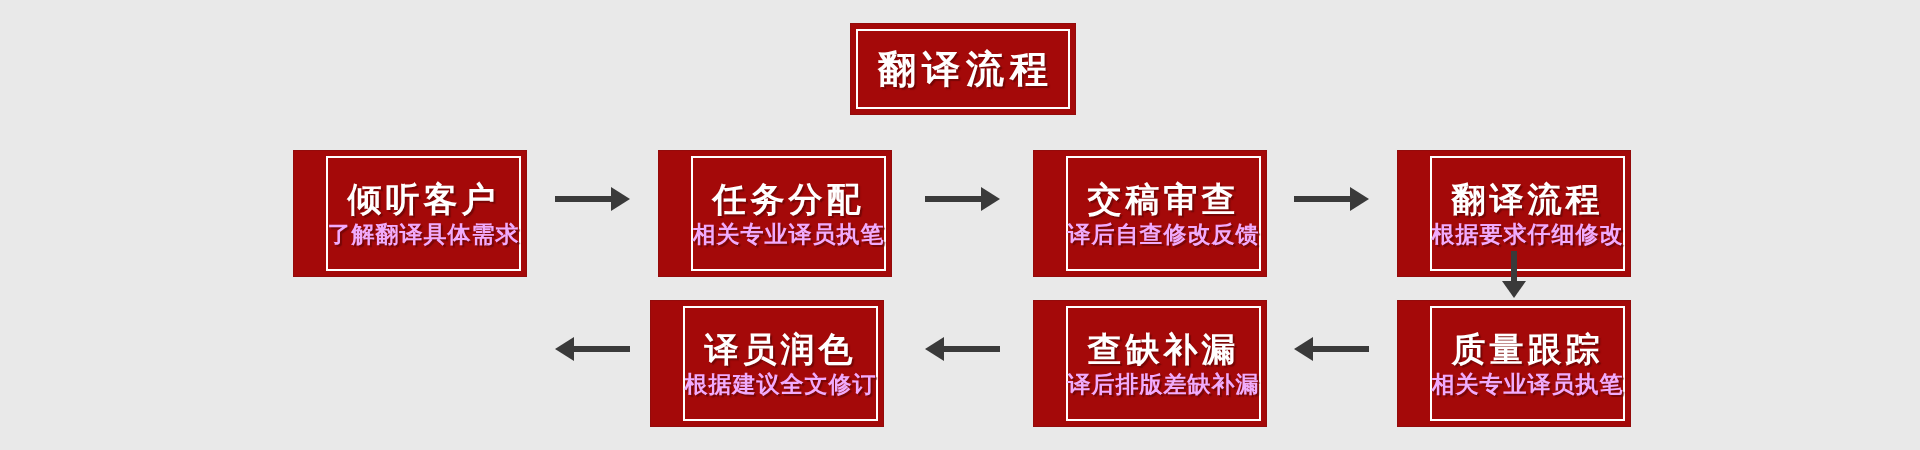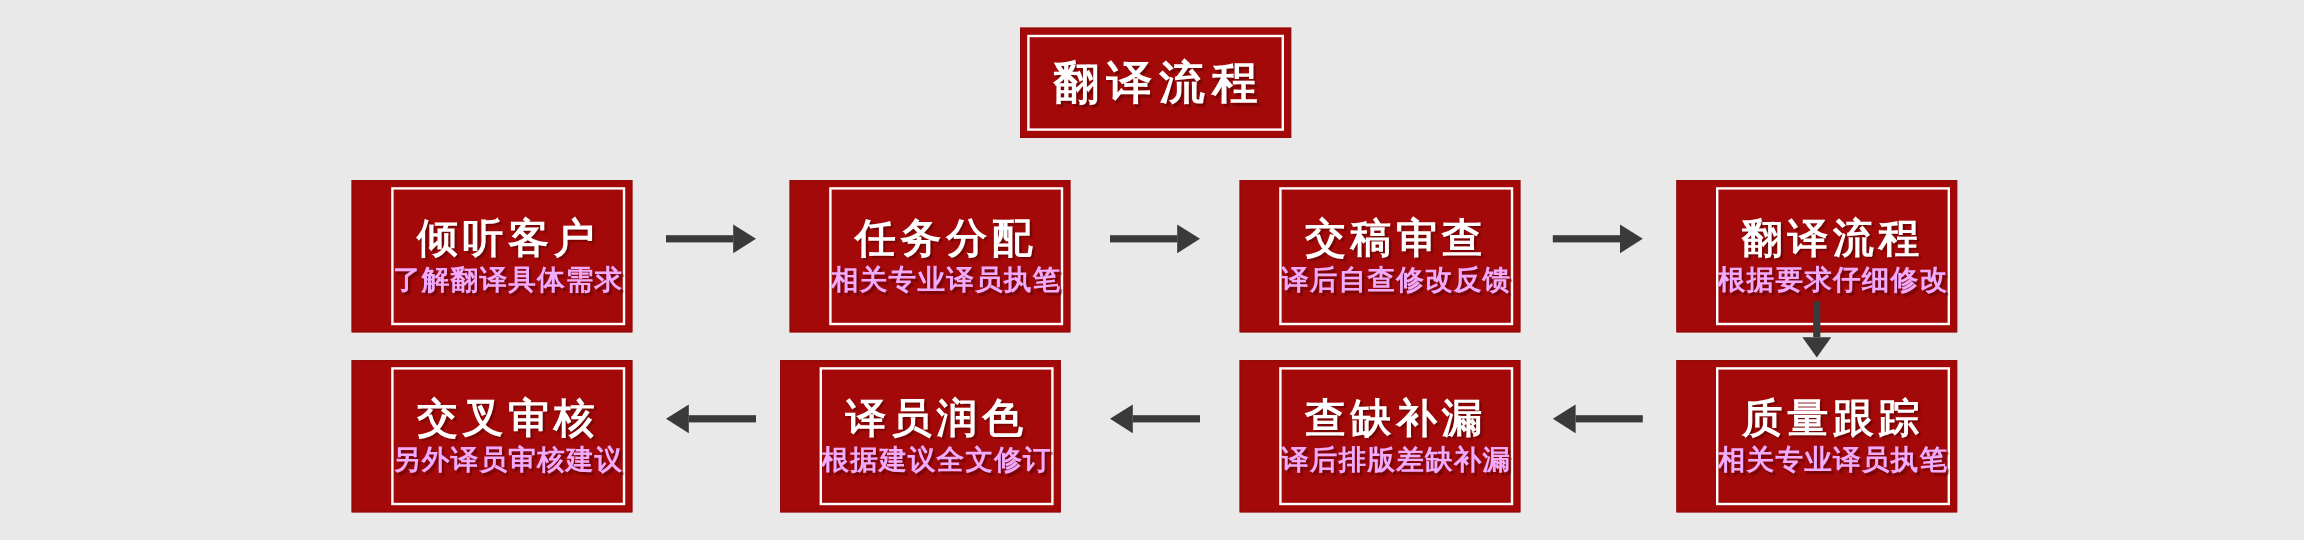--- a/index.html
+++ b/index.html
@@ -145,26 +145,20 @@
   <div class="arrow-h" style="left:1294px; top:187px;">
     <span class="shaft-h"></span>
     <span class="head-right"></span>
   </div>
 
   <div class="arrow-v" style="left:1502px; top:251px;">
     <span class="shaft-v"></span>
     <span class="head-down"></span>
   </div>
 
-  <div class="box step" style="left:293px; top:300px;">
-    <div class="box-inner">
-      <div class="step-title">交叉审核</div>
-      <div class="step-sub">另外译员审核建议</div>
-    </div>
-  </div>
   <div class="box step" style="left:650px; top:300px;">
     <div class="box-inner">
       <div class="step-title">译员润色</div>
       <div class="step-sub">根据建议全文修订</div>
     </div>
   </div>
   <div class="box step" style="left:1033px; top:300px;">
     <div class="box-inner">
       <div class="step-title">查缺补漏</div>
       <div class="step-sub">译后排版差缺补漏</div>

